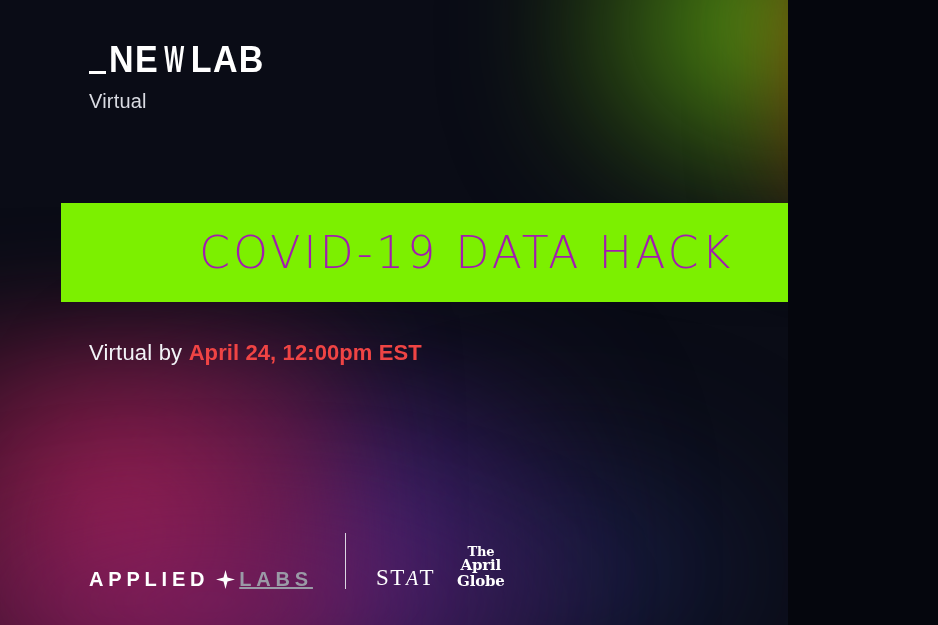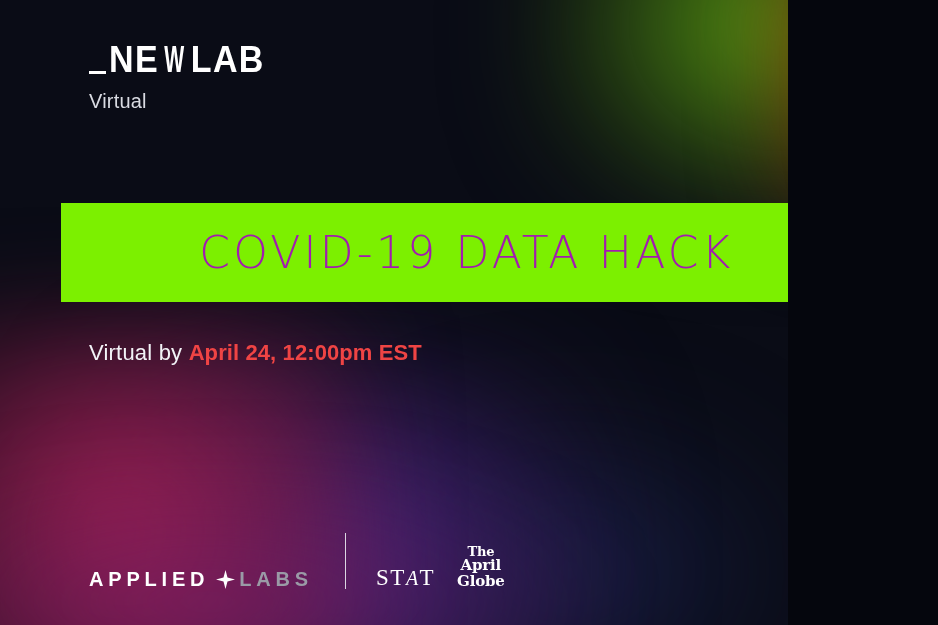--- a/index.html
+++ b/index.html
@@ -219,21 +219,21 @@
     line-height:1;
   }
   .axl-applied { color:#ffffff; }
   .axl-x {
     display:inline-flex;
     align-items:center;
     justify-content:center;
     margin:0 3px 0 7px;
   }
   .axl-x svg { display:block; }
-  .axl-labs { color:#9a9aa6; margin-left:1px; }
+  .axl-labs { color:#9a9aa6; margin-left:1px;text-decoration:underline; }
 
   .divider {
     width:1px; height:56px;
     background:#e6e7ee;
     margin:0 30px 0 32px;
     opacity:0.92;
   }
 
   .stat-logo {
     color:#ffffff;

